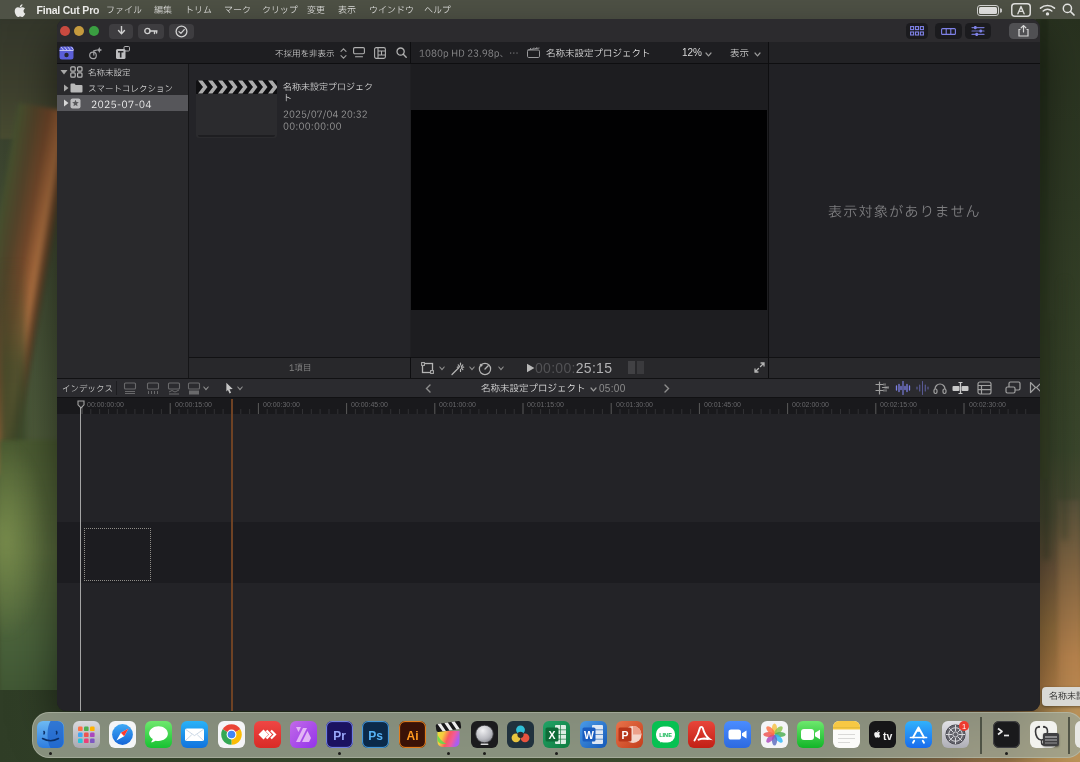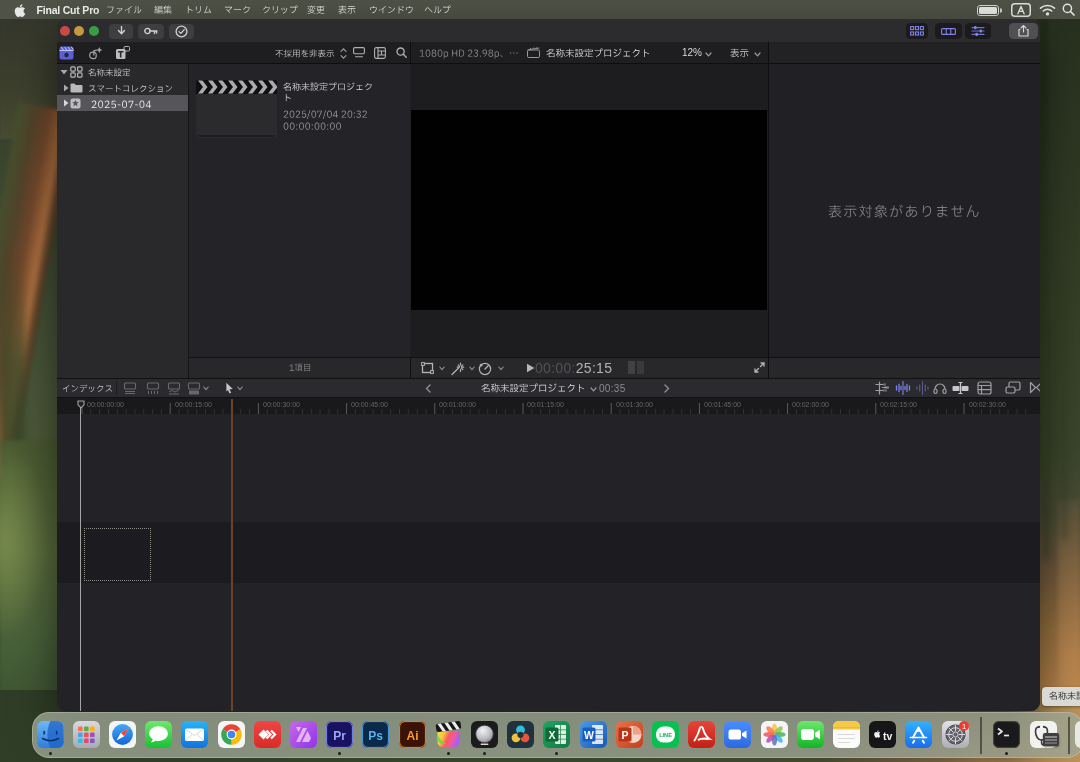--- a/index.html
+++ b/index.html
@@ -840,21 +840,21 @@
               <path d="M856 662Q841 404 687.5 227.0Q534 50 274 -26L241 41Q473 107 608.0 247.5Q743 388 776 594H392Q348 529 293.0 472.5Q238 416 164 360L118 415Q226 494 302.0 589.5Q378 685 426 802L495 783Q465 712 434 662Z"></path>
             </g>
             <g transform="translate(95.0,0) scale(0.00950,-0.00950)">
               <path d="M834 238Q605 359 392 432V-30H320V785H392V508Q635 423 866 302Z"></path>
             </g>
           </g>
         </svg></div>
       <svg class="abs" style="left:533px;top:368px" width="7" height="5" viewBox="0 0 7 5">
         <path d="M1 1 L3.5 3.8 L6 1" fill="none" stroke="#9a9a9a" stroke-width="1.2" stroke-linecap="round"></path>
       </svg>
-      <div class="abs" style="left:542px;top:364px;color:#8c8c8c;font-size:10px;letter-spacing:0.3px;">00:35</div>
+      <div class="abs" style="left:542px;top:364px;color:#8c8c8c;font-size:10px;letter-spacing:0.3px;">05:00</div>
       <svg class="abs" style="left:607px;top:364.5px" width="6" height="9" viewBox="0 0 6 9">
         <path d="M1 1 L4.5 4.5 L1 8" fill="none" stroke="#8e8e8e" stroke-width="1.4" stroke-linecap="round"></path>
       </svg>
       <svg class="abs" style="left:818px;top:362px" width="15" height="14" viewBox="0 0 15 14">
         <g stroke="#a0a0a0" stroke-width="1.2" stroke-linecap="round">
           <path d="M4.5 1 V13"></path>
           <path d="M1 3.5 H8"></path>
           <path d="M7.5 6.5 H12"></path>
           <path d="M1 9.5 H8"></path>
         </g>

